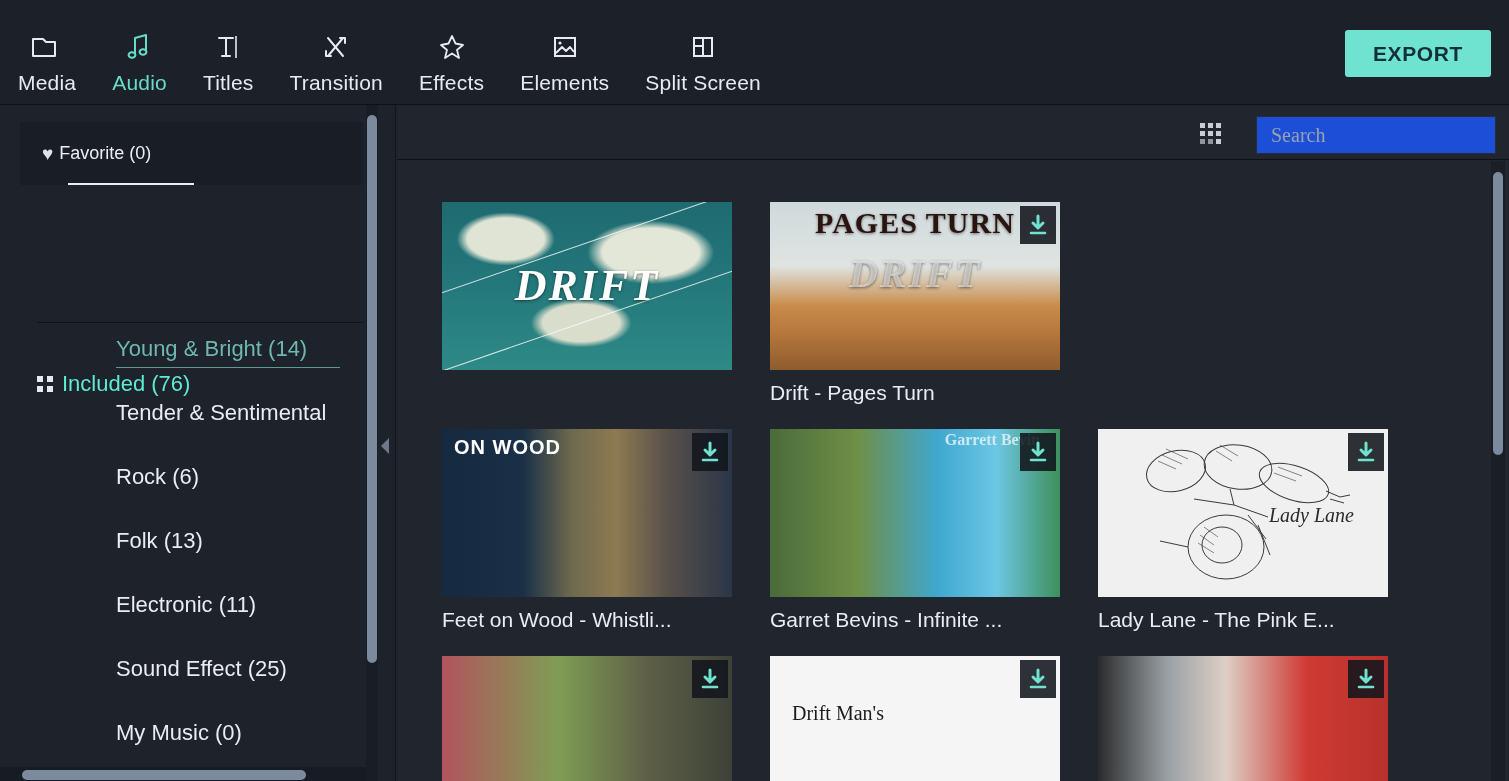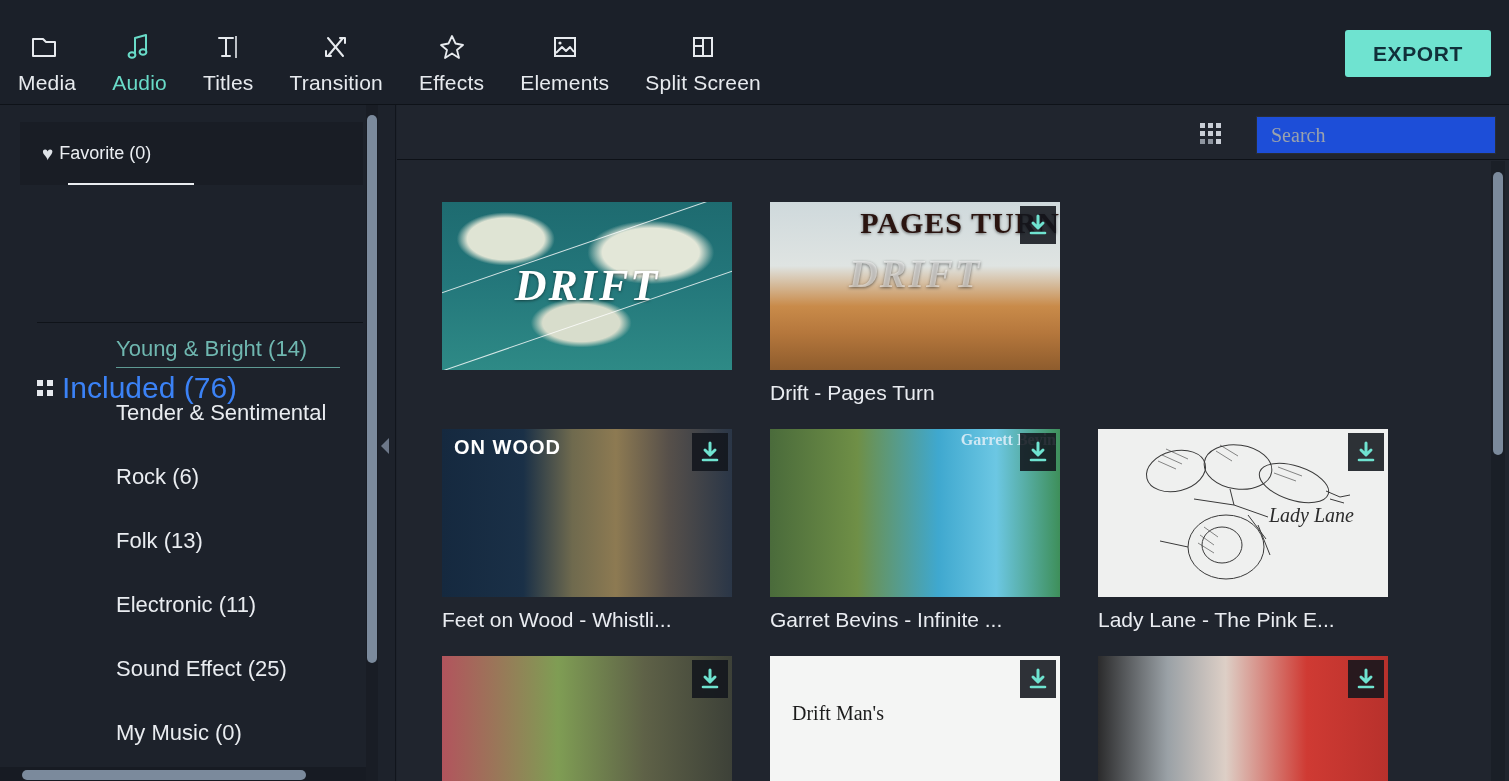--- a/index.html
+++ b/index.html
@@ -83,21 +83,21 @@
   #included-row {
     position: absolute; left: 37px; top: 266px;
     display: flex; align-items: center; cursor: pointer;
   }
   .grid4 {
     width: 16px; height: 16px; margin-right: 9px;
     display: grid; grid-template-columns: 6px 6px; grid-template-rows: 6px 6px;
     gap: 4px;
   }
   .grid4 i { background: #e6e9ee; display: block; }
-  #included-row .ilabel { color: #3b82f6; font-size: 30px; }
+  #included-row .ilabel { color: #5eead4; font-size: 22px; }
 
   .cat-item {
     position: absolute; left: 116px;
     font-size: 22px; color: #e9ecf0;
     cursor: pointer; white-space: nowrap;
   }
   .cat-item.selected { color: #6fb7b0; }
   .cat-underline {
     position: absolute; left: 116px; width: 224px; height: 1px;
     background: #5e9a93;
@@ -222,26 +222,26 @@
   .art-row3c {
     background: linear-gradient(90deg,#2b2b2c 0%, #9aa1a6 24%, #ddcfc6 44%, #cf3a33 72%, #b8312c 100%);
   }
 
   .art-label {
     position: absolute; left: 0; right: 0;
     text-align: center; color: #fff;
     text-shadow: 0 1px 3px rgba(0,0,0,.5);
   }
   .lbl-drift { top: 58px; font-family: "Liberation Serif", serif; font-style: italic; font-weight: bold; font-size: 44px; letter-spacing: 2px; }
-  .lbl-pages { top: 4px; font-family: "Liberation Serif", serif; font-weight: bold; font-size: 30px; color: #2a1410; letter-spacing: 1px; text-align: right; }
+  .lbl-pages { top: 4px; font-family: "Liberation Serif", serif; font-weight: bold; font-size: 30px; color: #2a1410; letter-spacing: 1px; }
   .lbl-pages-ghost { top: 48px; font-family:"Liberation Serif",serif; font-style: italic; font-weight: bold; font-size: 40px; color: rgba(255,255,255,.55); letter-spacing: 2px;}
   .lbl-feet { top: 62px; font-family: "Liberation Serif", serif; font-size: 19px; letter-spacing: 4px; }
   .lbl-feet-rule { position:absolute; left:48px; right:48px; top:96px; height:1px; background: rgba(255,255,255,.75); }
   .lbl-onwood { position:absolute; left:12px; top:8px; text-align:left; color:#fff; font-family:"Liberation Sans",sans-serif; font-weight:bold; font-size:20px; line-height:1.05; letter-spacing:1px;}
-  .lbl-garret { position:absolute; right:4px; top:2px; color:#cfe8f4; font-family:"Liberation Serif",serif; font-weight:bold; font-size:16px;}
+  .lbl-garret { position:absolute; right:20px; top:2px; color:#cfe8f4; font-family:"Liberation Serif",serif; font-weight:bold; font-size:16px;}
   .lbl-ladylane { position:absolute; right:34px; top:76px; color:#2b2b2b; font-family:"Liberation Serif",serif; font-style:italic; font-size:20px; line-height:1.05; text-align:center;}
   .lbl-row3b { position:absolute; left:22px; top:46px; color:#1b1b1b; font-family:"Liberation Serif",serif; font-size:20px;}
   .lbl-row3c { position:absolute; right:4px; top:-4px; color:#c1352e; font-family:"Liberation Sans",sans-serif; font-weight:bold; font-size:34px; line-height:.95; text-align:right;}
 
   .diag {
     position:absolute; height:1px; background: rgba(255,255,255,.8);
     width: 420px; transform-origin: left center;
   }
 
   #main-vscroll-track {

